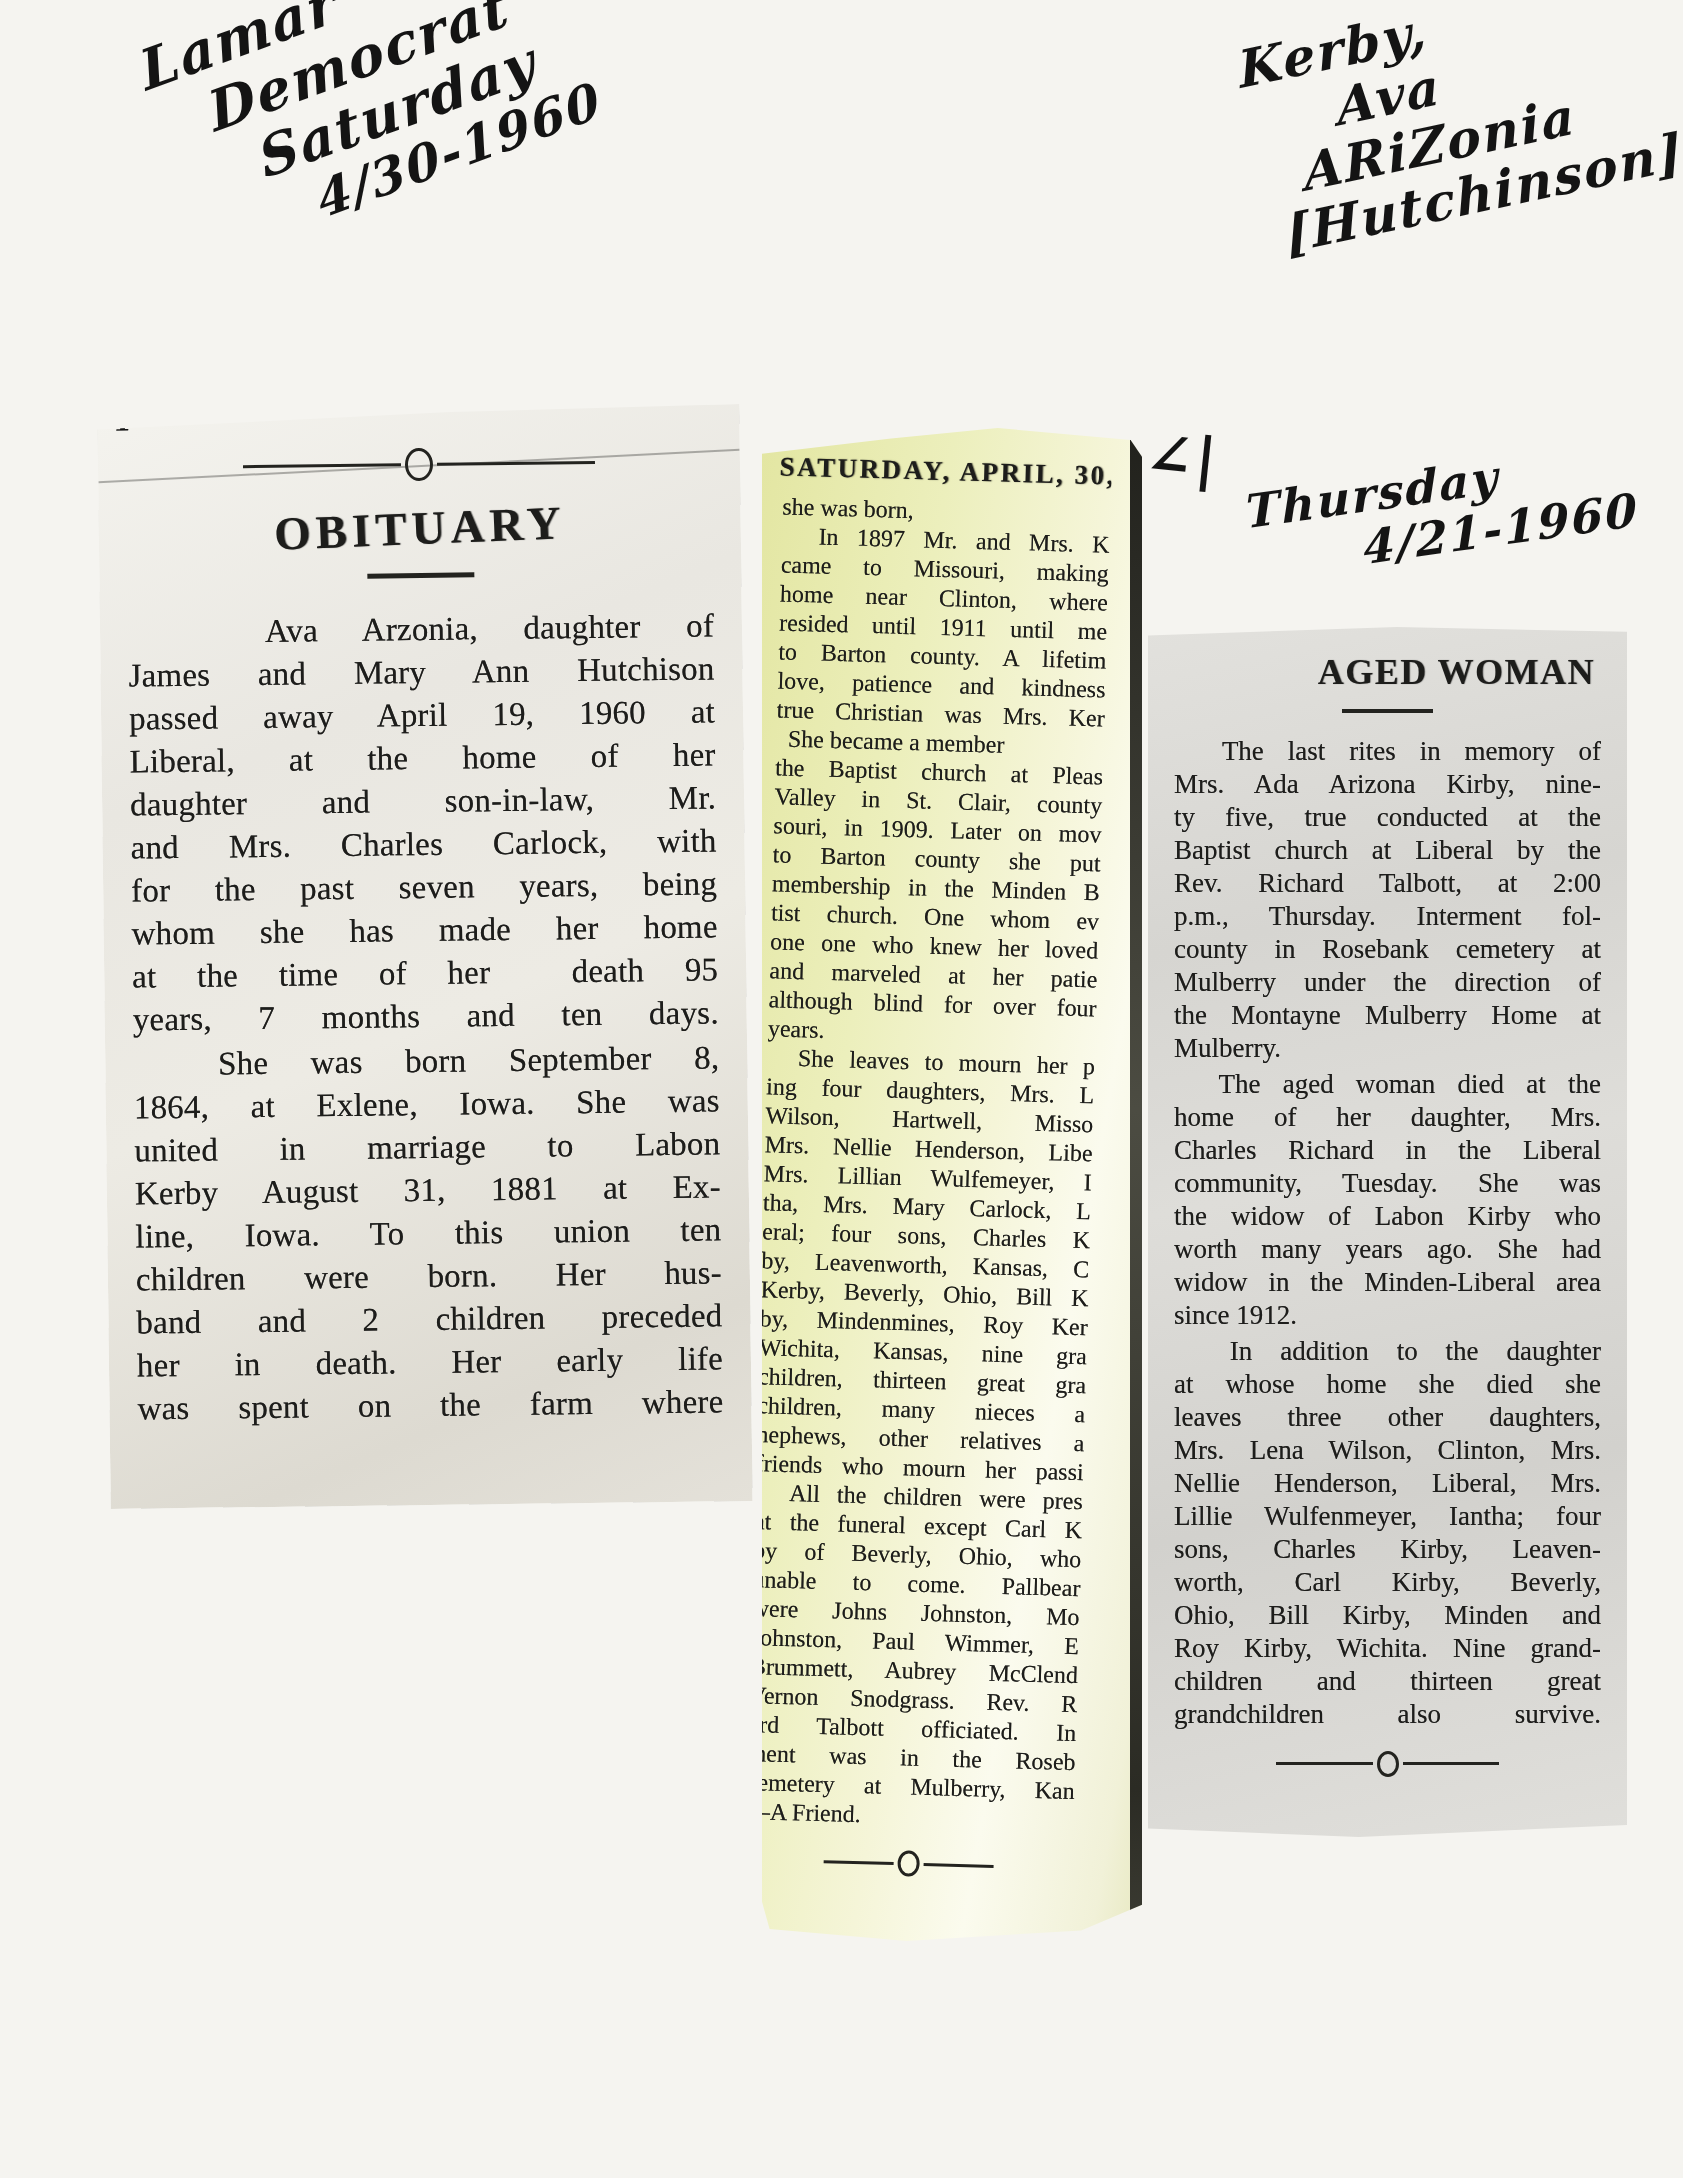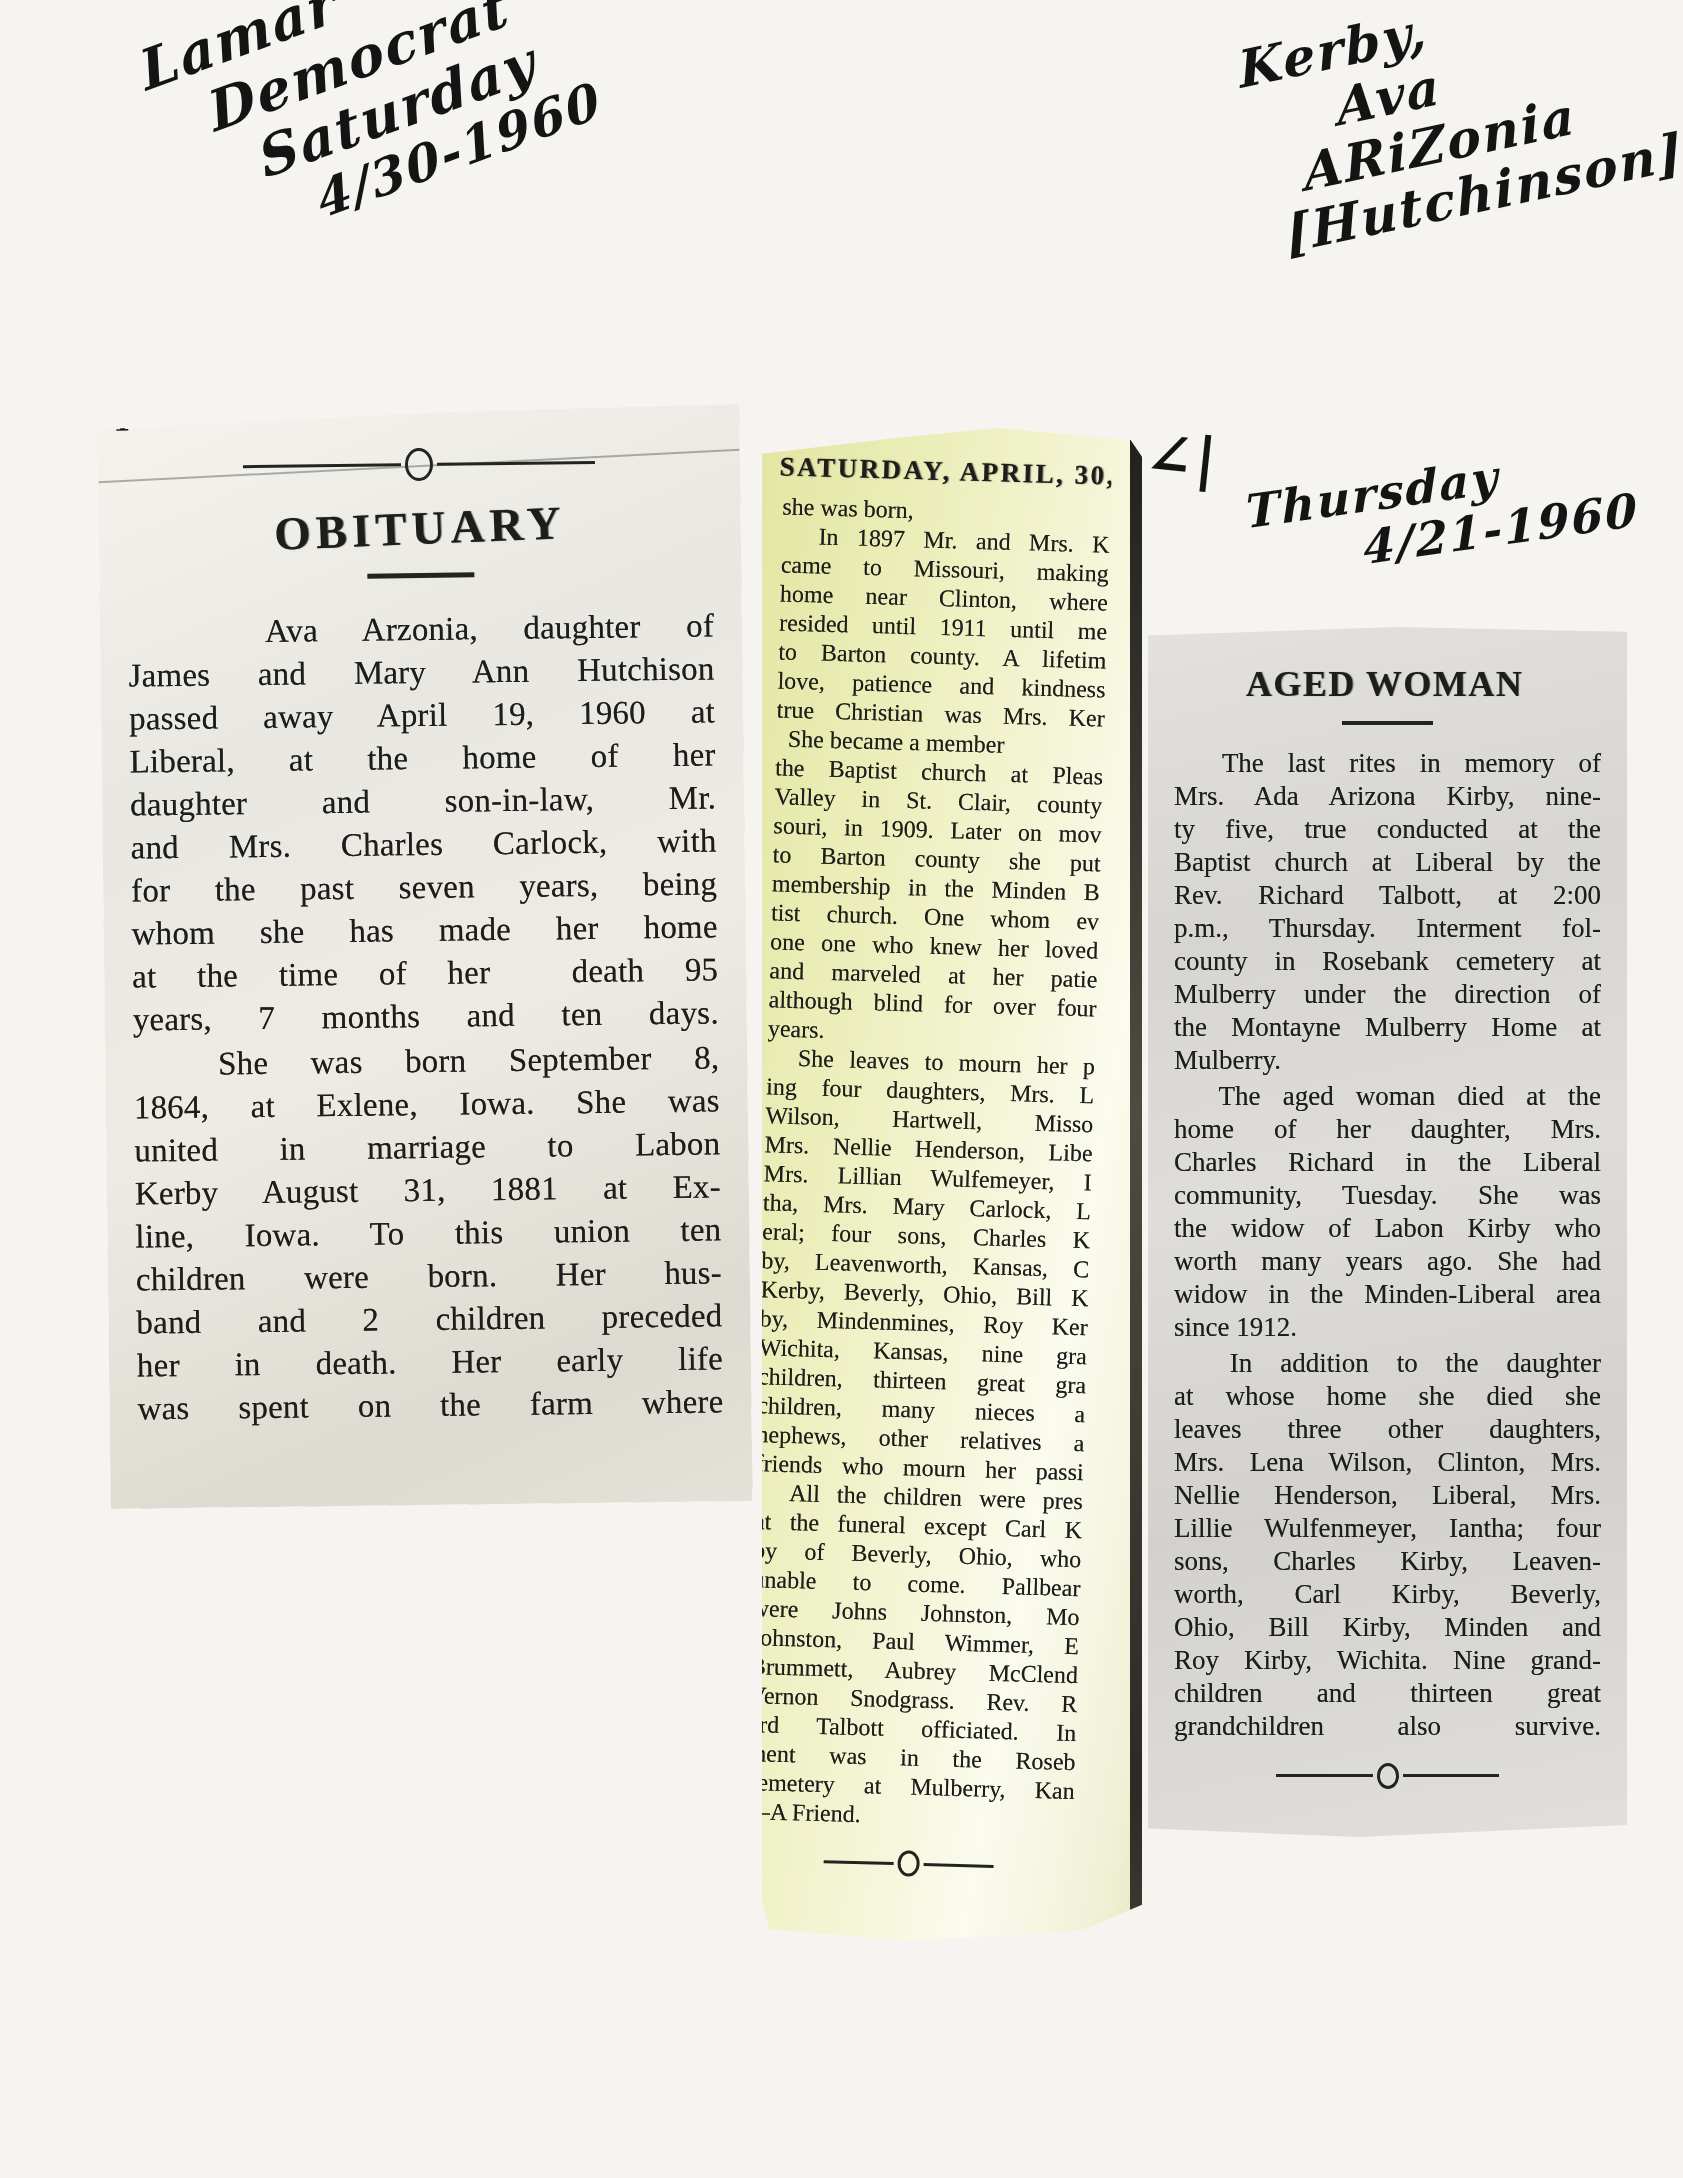--- a/index.html
+++ b/index.html
@@ -55,21 +55,21 @@
   .div-o.small .bar{height:3px;}
   .div-o.small .circ{width:16px;height:20px;border-width:3px;}
   .obit-title{margin:6px 0 0 0;text-align:center;font-size:47px;font-weight:bold;
      letter-spacing:5px;transform:rotate(-1.6deg);text-shadow:1px 0 1px rgba(20,20,20,.55);}
   .title-rule{width:107px;height:5px;background:#23231f;margin:18px auto 30px;}
   .mid-header{font-size:27px;font-weight:bold;letter-spacing:2.5px;margin:4px 0 10px -4px;
      text-shadow:1px 0 1.2px rgba(25,25,15,.6);white-space:nowrap;overflow:hidden;}
   .mid-body{font-size:24px;line-height:29px;text-shadow:0 0 0.5px rgba(20,20,15,.65);}
   .lr-head1,.lr-head2{font-size:36px;font-weight:bold;letter-spacing:1.5px;
      text-shadow:0.8px 0 1px rgba(20,20,20,.5);}
-  .lr-head2{text-align:center;padding-right:6px;margin-top:12px;}
+  .lr-head2{text-align:right;padding-right:6px;}
   .head-rule{width:91px;height:3.5px;background:#23231f;margin:16px auto 22px;}
   .lr-body{font-size:27px;line-height:33px;text-shadow:0 0 0.5px rgba(20,20,20,.6);}
   .lr-body .para{margin-bottom:3px;}
 </style>
 </head>
 <body>
 
 <div id="page">
 
   <div class="hand ann-lamar">

